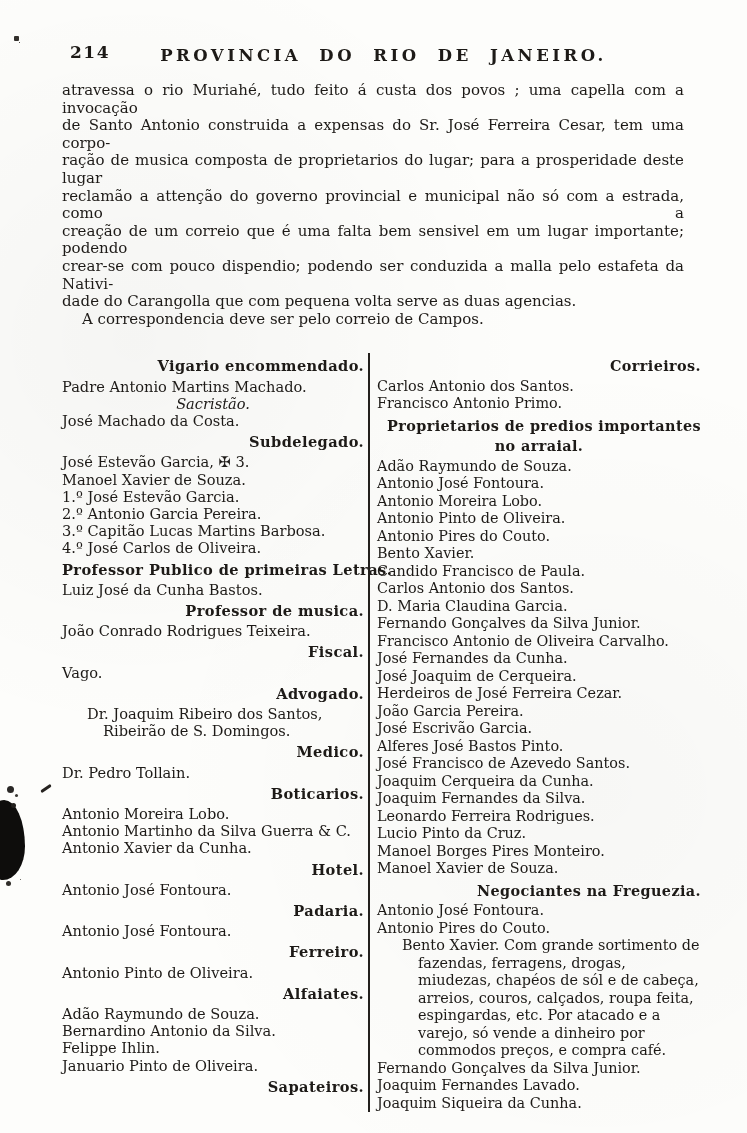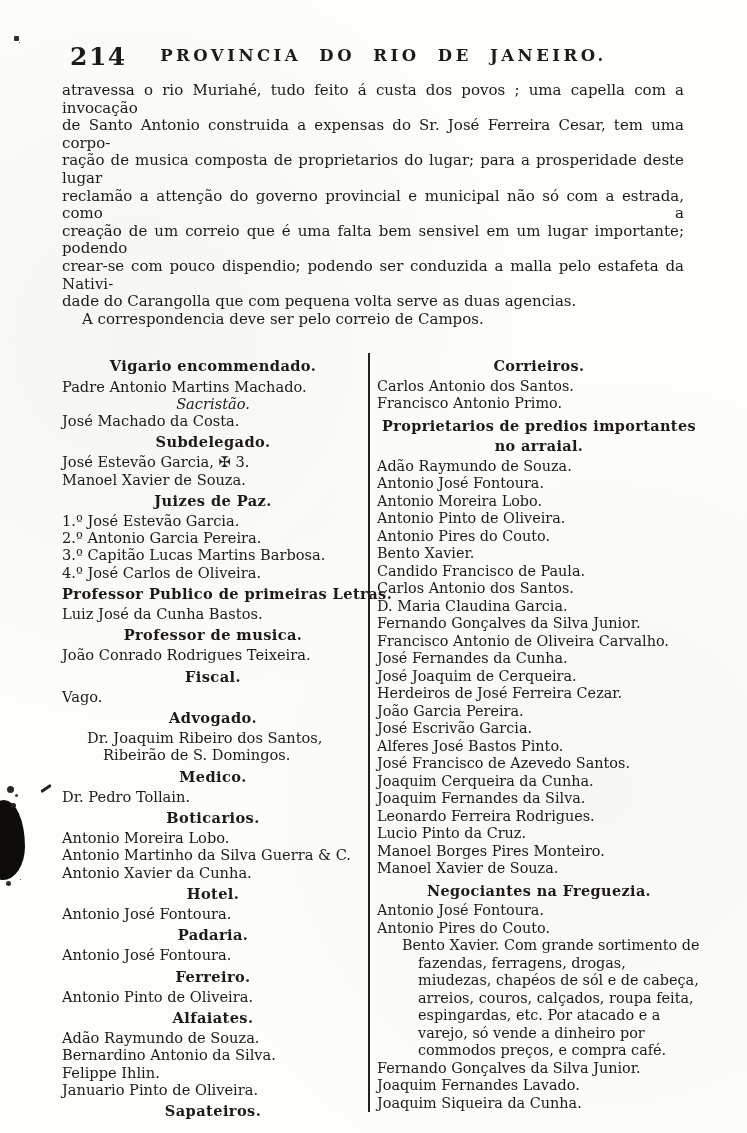--- a/index.html
+++ b/index.html
@@ -14,21 +14,21 @@
     margin: 0 auto;
     overflow: hidden;
     color: #1d1a17;
     background:
       radial-gradient(circle at 18% 30%, rgba(0,0,0,0.03), transparent 40%),
       radial-gradient(circle at 80% 70%, rgba(0,0,0,0.025), transparent 45%),
       #fdfdfb;
   }
   .page-number {
     position: absolute; left: 70px; top: 42px;
-    font-weight: 700; font-size: 25px; letter-spacing: 1.5px;
+    font-weight: 700; font-size: 17px; letter-spacing: 1.5px;
   }
   .page-title {
     position: absolute; top: 46px; left: 60px; right: 40px;
     text-align: center;
     font-weight: 700; font-size: 16.5px;
     letter-spacing: 3.5px; word-spacing: 9px;
     white-space: nowrap;
   }
   .content { padding: 82px 46px 0 62px; }
 
@@ -39,21 +39,21 @@
   .intro .t-il { text-indent: 20px; }
 
   
   .columns { display: flex; margin-top: 25px; align-items: flex-start; }
   .col-left  { width: 302px; padding-right: 4px; }
   .col-right { flex: 1; border-left: 2px solid #23201d; padding-left: 7px; }
 
   .col-left  .line { font-size: 14.6px; line-height: 17.2px; }
   .col-right .line { font-size: 14.4px; line-height: 17.5px; }
 
-  .t-hb  { font-weight: 700; text-align: center; margin: 4px 0 3px; white-space: nowrap; letter-spacing: 0.4px; }
+  .t-hb  { font-weight: 700; text-align: right; margin: 4px 0 3px; white-space: nowrap; letter-spacing: 0.4px; }
   .t-hb2 { font-weight: 700; text-align: center; margin: 0 0 3px; letter-spacing: 0.4px; }
   .t-hi  { font-style: italic; text-align: center; }
   .t-ei  { font-style: italic; }
   .t-e2  { padding-left: 16px; text-indent: -16px; margin-left: 25px; }
 
   
   .ink-blot {
     position: absolute; left: -15px; top: 800px; width: 40px; height: 80px;
     background: #0e0d0c;
     border-radius: 48% 52% 55% 45% / 45% 58% 42% 55%;
@@ -100,21 +100,20 @@
     <div class="columns">
       <div class="col-left">
 
       <div class="line t-hb">Vigario encommendado.</div>
           <div class="line t-e">Padre Antonio Martins Machado.</div>
           <div class="line t-hi">Sacristão.</div>
           <div class="line t-e">José Machado da Costa.</div>
           <div class="line t-hb">Subdelegado.</div>
           <div class="line t-e">José Estevão Garcia, ✠ 3.</div>
           <div class="line t-e">Manoel Xavier de Souza.</div>
-          <div class="line t-hb">Juizes de Paz.</div>
           <div class="line t-e">1.º José Estevão Garcia.</div>
           <div class="line t-e">2.º Antonio Garcia Pereira.</div>
           <div class="line t-e">3.º Capitão Lucas Martins Barbosa.</div>
           <div class="line t-e">4.º José Carlos de Oliveira.</div>
           <div class="line t-hb">Professor Publico de primeiras Letras.</div>
           <div class="line t-e">Luiz José da Cunha Bastos.</div>
           <div class="line t-hb">Professor de musica.</div>
           <div class="line t-e">João Conrado Rodrigues Teixeira.</div>
           <div class="line t-hb">Fiscal.</div>
           <div class="line t-e">Vago.</div>

